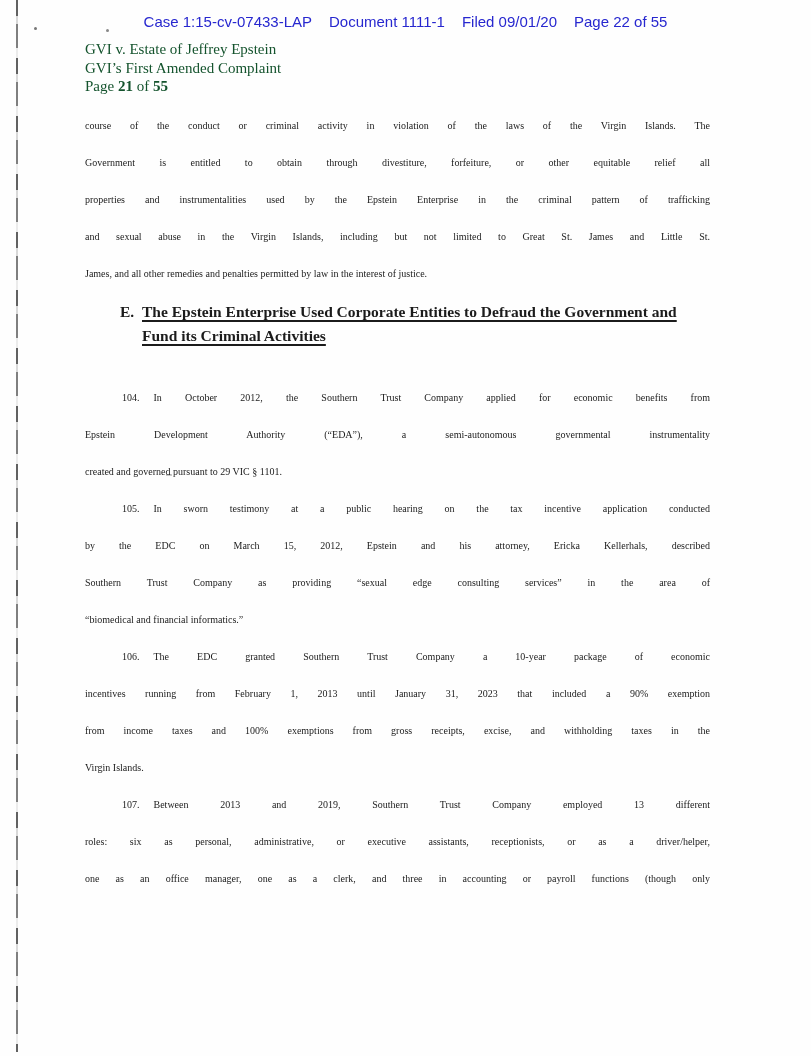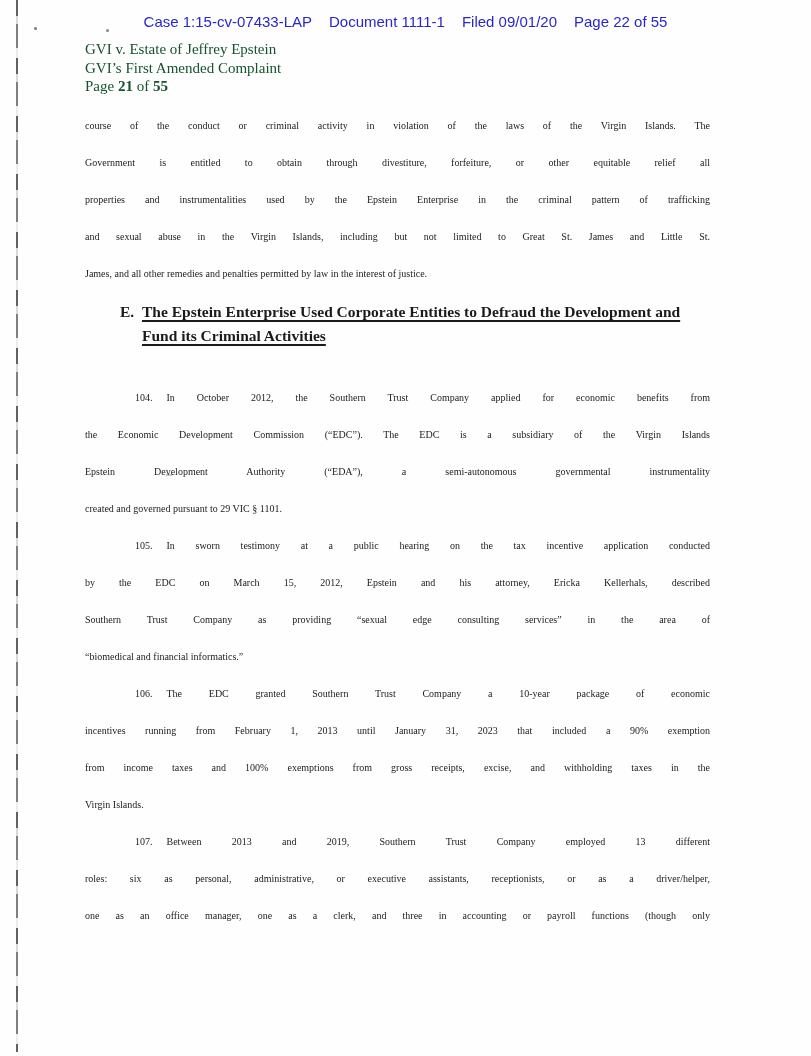--- a/index.html
+++ b/index.html
@@ -77,21 +77,20 @@
     line-height: 37px;
     font-size: 10px;
     text-align: justify;
     text-align-last: justify;
     white-space: normal;
   }
   .bline.endline { text-align-last: left; }
   .bline .pnum {
     display: inline-block;
     margin-right: 14px;
-    margin-left: 13px;
   }
   .bline.first { padding-left: 37px; }
 
   .section-heading {
     margin: 8px 0 31px 35px;
     display: flex;
     font-weight: bold;
     font-size: 15.5px;
     line-height: 24px;
   }
@@ -135,28 +134,27 @@
       <div class="bline">course of the conduct or criminal activity in violation of the laws of the Virgin Islands.  The</div>
       <div class="bline">Government is entitled to obtain through divestiture, forfeiture, or other equitable relief all</div>
       <div class="bline">properties and instrumentalities used by the Epstein Enterprise in the criminal pattern of trafficking</div>
       <div class="bline">and sexual abuse in the Virgin Islands, including but not limited to Great St. James and Little St.</div>
       <div class="bline endline">James, and all other remedies and penalties permitted by law in the interest of justice.</div>
     </div>
 
     <div class="section-heading">
       <span class="hlabel">E.</span>
       <span>
-        <span class="hline">The Epstein Enterprise Used Corporate Entities to Defraud the Development and</span>
+        <span class="hline">The Epstein Enterprise Used Corporate Entities to Defraud the Government and</span>
         <span class="hline">Fund its Criminal Activities</span>
       </span>
     </div>
 
     <div>
       <div class="bline first"><span class="pnum">104.</span><span>In October 2012, the Southern Trust Company applied for economic benefits from</span></div>
-      <div class="bline">the Economic Development Commission (“EDC”).  The EDC is a subsidiary of the Virgin Islands</div>
       <div class="bline">Epstein Development Authority (“EDA”), a semi-autonomous governmental instrumentality</div>
       <div class="bline endline">created and governed pursuant to 29 VIC § 1101.</div>
     </div>
 
     <div>
       <div class="bline first"><span class="pnum">105.</span><span>In sworn testimony at a public hearing on the tax incentive application conducted</span></div>
       <div class="bline">by the EDC on March 15, 2012, Epstein and his attorney, Ericka Kellerhals, described</div>
       <div class="bline">Southern Trust Company as providing “sexual edge consulting services” in the area of</div>
       <div class="bline endline">“biomedical and financial informatics.”</div>
     </div>

